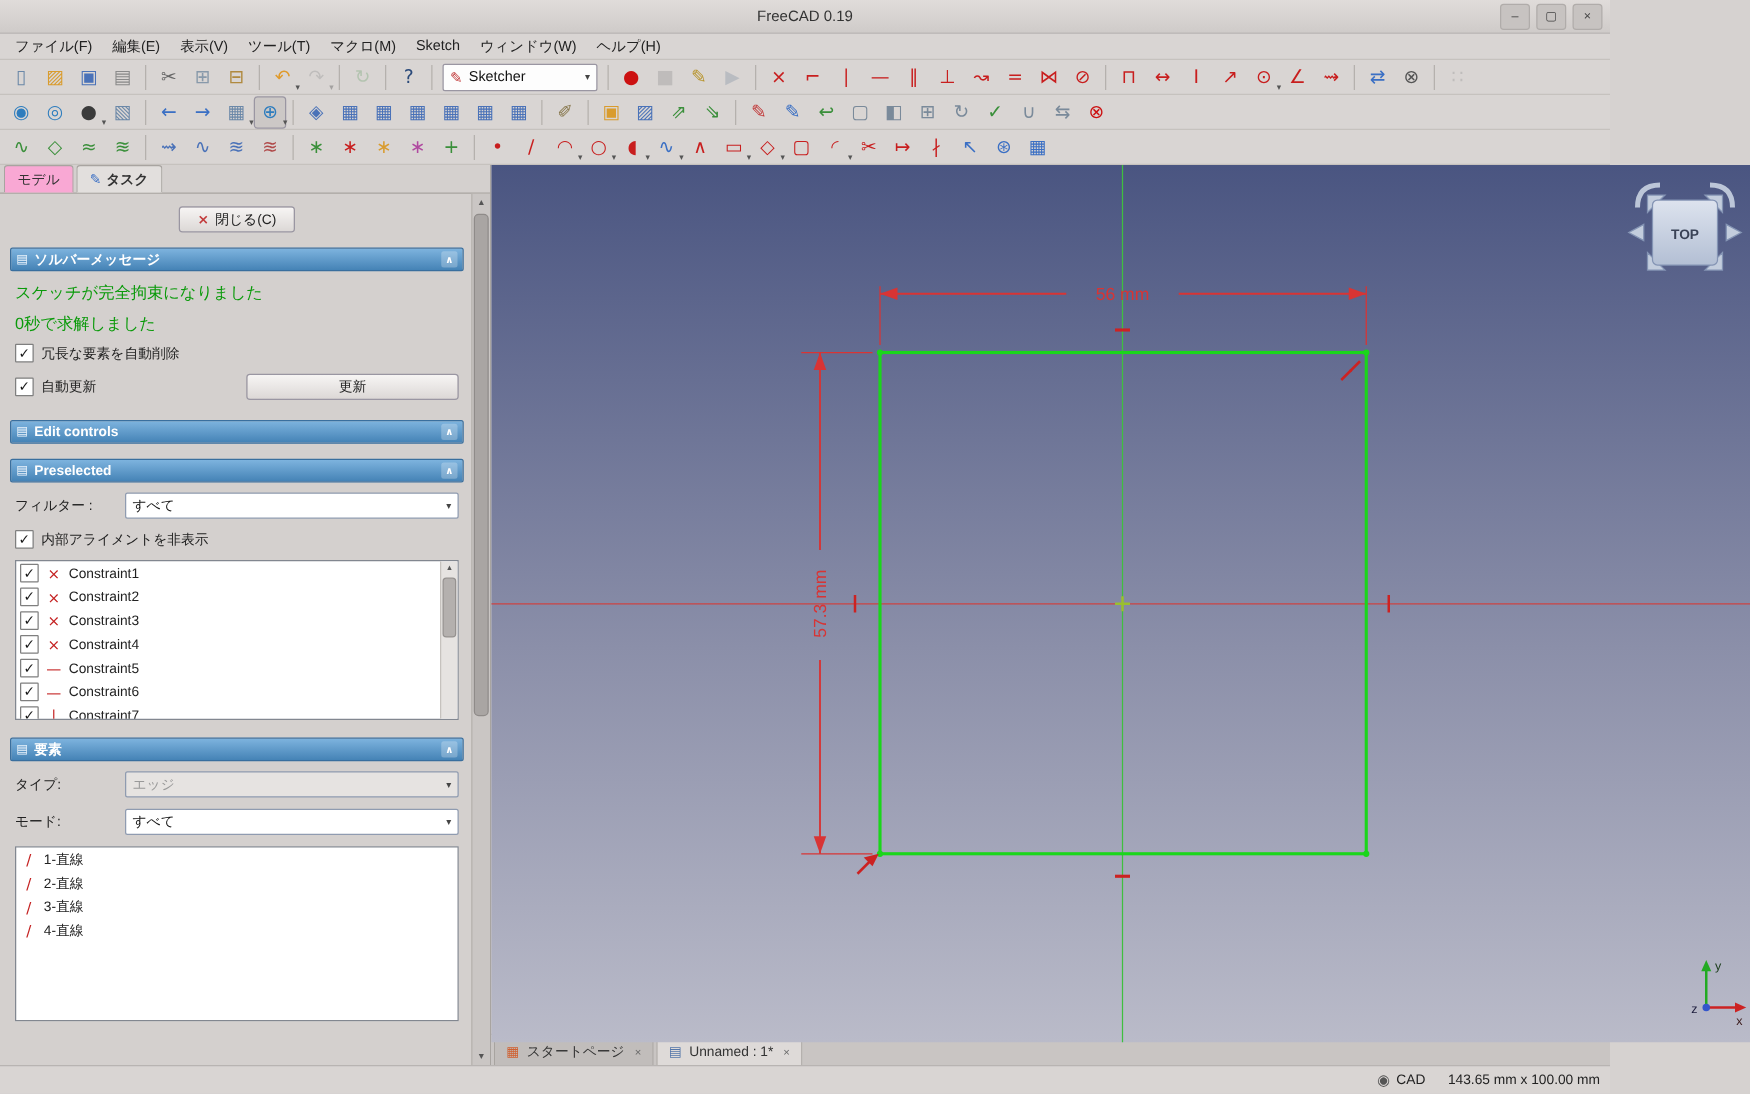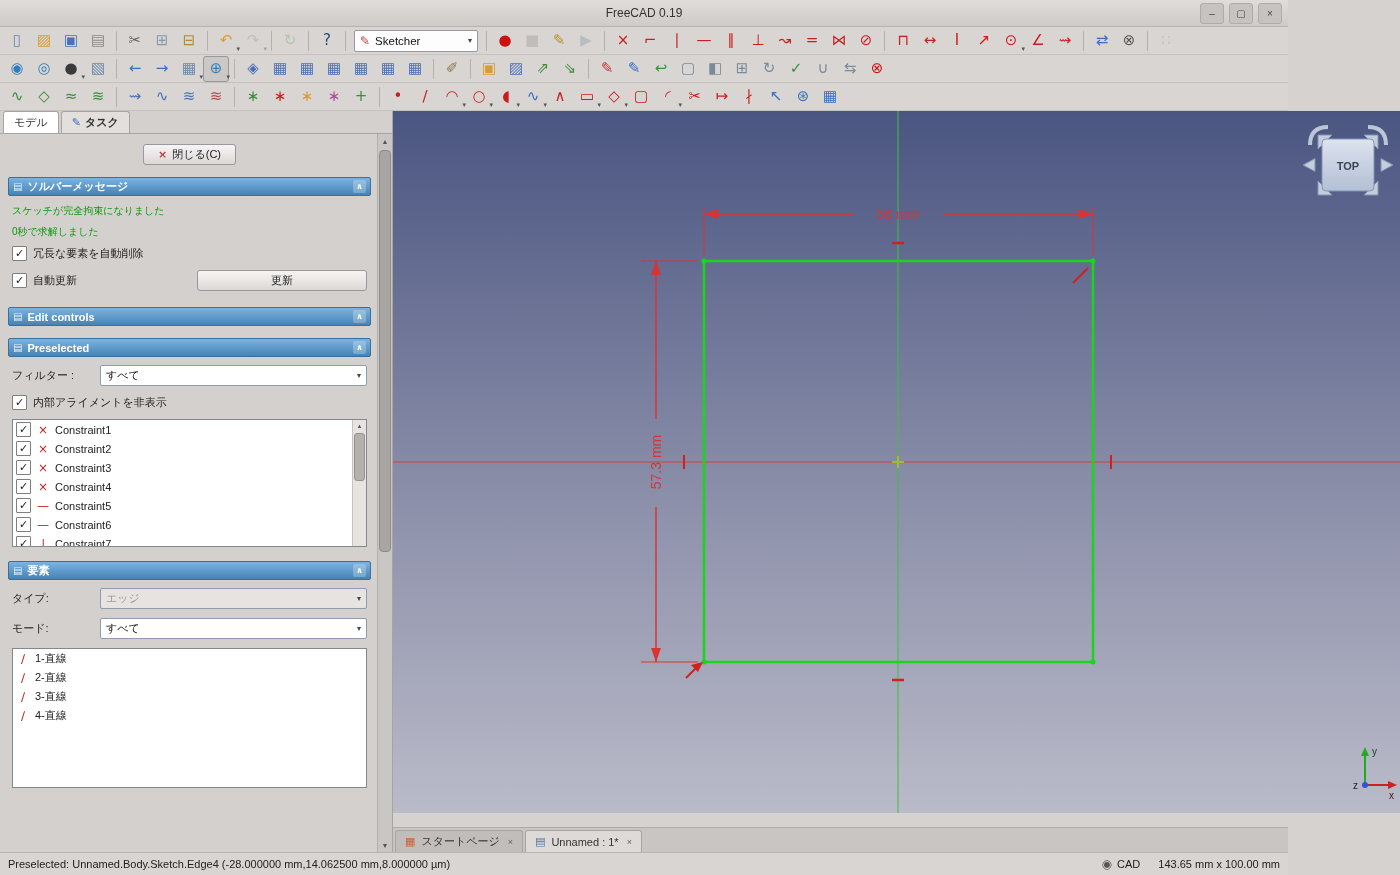--- a/index.html
+++ b/index.html
@@ -42,21 +42,21 @@
 
   
   .main{flex:1;display:flex;min-height:0;}
 
   
   .combo{width:392px;flex:0 0 392px;background:#d4d0ce;border-right:1px solid #a8a4a0;
     display:flex;flex-direction:column;min-height:0;}
   .panel-caption{height:16px;display:flex;align-items:center;padding:0 4px;font-size:10.5px;color:#333;}
   .panel-caption .cap-ic{margin-left:auto;font-size:9px;color:#555;}
   .panel-tabs{height:22px;display:flex;align-items:flex-end;padding:0 3px;gap:2px;border-bottom:1px solid #a8a4a0;}
-  .ptab{padding:3px 10px;font-size:11px;background:#ffffff;border:1px solid #a8a4a0;border-bottom:none;
+  .ptab{padding:3px 10px;font-size:11px;background:#f9a8d4;border:1px solid #a8a4a0;border-bottom:none;
     border-radius:3px 3px 0 0;color:#333;display:flex;align-items:center;gap:4px;}
   .ptab.active{background:#e2dfdd;font-weight:bold;}
   .ptab .ticon{color:#3a6fc4;font-family:"DejaVu Sans",sans-serif;font-size:11px;}
   .panel-body{flex:1;display:flex;min-height:0;}
   .task-scroll{flex:1;overflow:hidden;padding:6px 4px 0 6px;}
   .vscrollbar{width:14px;flex:0 0 14px;background:#cac6c4;border-left:1px solid #b5b1ad;
     display:flex;flex-direction:column;align-items:center;}
   .vscrollbar .sbtn{width:14px;height:14px;font-size:7px;color:#555;display:flex;align-items:center;justify-content:center;}
   .vscrollbar .sthumb{width:10px;height:400px;background:#a9a5a3;border:1px solid #8f8b89;border-radius:4px;margin-top:2px;}
 
@@ -66,21 +66,21 @@
   .btn3d .x{color:#c23b3b;font-weight:bold;font-family:"DejaVu Sans",sans-serif;}
 
   .tsection{margin:0 2px 12px 2px;}
   .sec-head{height:17px;background:linear-gradient(#7db3de,#4583b6);border:1px solid #3a6f9e;border-radius:2px;
     display:flex;align-items:center;gap:5px;padding:0 4px;color:#fff;font-size:11px;font-weight:bold;}
   .sec-head .sic{font-size:10px;color:#eaf3fb;font-family:"DejaVu Sans",sans-serif;}
   .sec-head .chev{margin-left:auto;width:13px;height:13px;border-radius:2px;background:rgba(255,255,255,.25);
     display:flex;align-items:center;justify-content:center;font-size:8px;color:#fff;}
   .sec-body{padding:8px 4px 2px 4px;}
 
-  .msg-green{color:#0a9a0a;font-size:10px;margin-bottom:7px;}
+  .msg-green{color:#0a9a0a;font-size:13px;margin-bottom:7px;}
   .cbrow{display:flex;align-items:center;gap:6px;margin-bottom:9px;font-size:11px;}
   .cb{width:13px;height:13px;background:#fff;border:1px solid #7f7f7f;border-radius:1px;flex:0 0 13px;
     display:inline-flex;align-items:center;justify-content:center;font-size:11px;line-height:1;color:#1a1a1a;font-family:"DejaVu Sans",sans-serif;}
   .update-row{display:flex;align-items:center;gap:6px;margin-bottom:2px;font-size:11px;}
   .update-row .btn-update{margin-left:auto;width:168px;height:19px;background:linear-gradient(#f7f5f4,#dcd8d6);
     border:1px solid #9a96a2;border-radius:3px;font-size:11px;display:flex;align-items:center;justify-content:center;}
 
   .formrow{display:flex;align-items:center;margin-bottom:9px;font-size:11px;}
   .formrow .flabel{width:88px;flex:0 0 88px;}
   .combobox{flex:1;height:19px;background:#fff;border:1px solid #8f9bb0;border-radius:2px;
@@ -125,20 +125,30 @@
 
   <div class="titlebar">
     <span class="title">FreeCAD 0.19</span>
     <span class="win-controls">
       <span class="win-btn">–</span>
       <span class="win-btn">▢</span>
       <span class="win-btn">×</span>
     </span>
   </div>
 
+  <div class="menubar">
+      <span class="menu-item">ファイル(F)</span>
+      <span class="menu-item">編集(E)</span>
+      <span class="menu-item">表示(V)</span>
+      <span class="menu-item">ツール(T)</span>
+      <span class="menu-item">マクロ(M)</span>
+      <span class="menu-item">Sketch</span>
+      <span class="menu-item">ウィンドウ(W)</span>
+      <span class="menu-item">ヘルプ(H)</span>
+    </div>
 
   <div class="toolbar" id="tbrow1">
       <span class="tbtn">
         <span class="tglyph" style="color: rgb(107, 136, 168);">▯</span>
       </span>
       <span class="tbtn">
         <span class="tglyph" style="color: rgb(217, 156, 46);">▨</span>
       </span>
       <span class="tbtn">
         <span class="tglyph" style="color: rgb(74, 114, 184);">▣</span>
@@ -722,21 +732,20 @@
           <span class="dtab active">
             <span class="dic" style="color: rgb(85, 119, 170);">▤</span>
             <span>Unnamed : 1*</span>
             <span class="dx">×</span>
           </span>
         </div>
     </div>
   </div>
 
   <div class="statusbar">
-    <span>Preselected: Unnamed.Body.Sketch.Edge4 (-28.000000 mm,14.062500 mm,8.000000 µm)</span>
     <span class="right">
       <span class="nav">
         <span class="nic">◉</span>
         <span>CAD</span>
       </span>
       <span>143.65 mm x 100.00 mm</span>
     </span>
   </div>
 
 </div>

